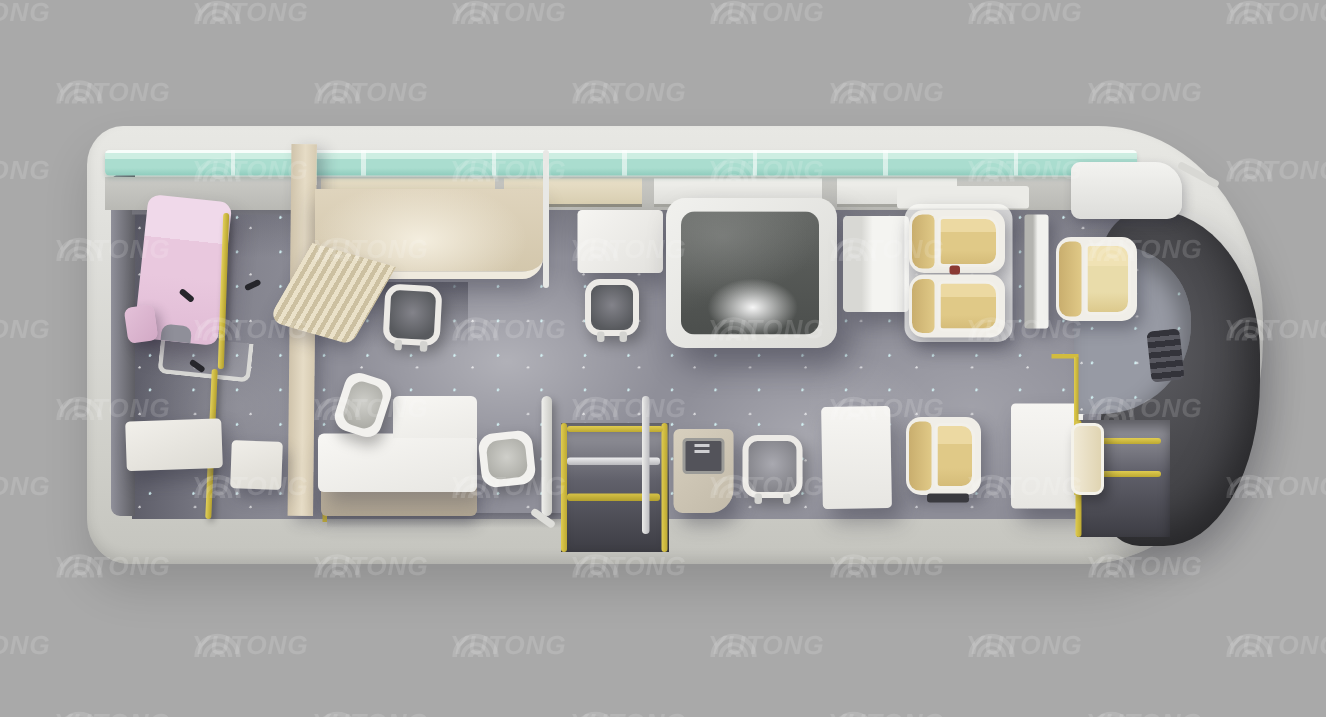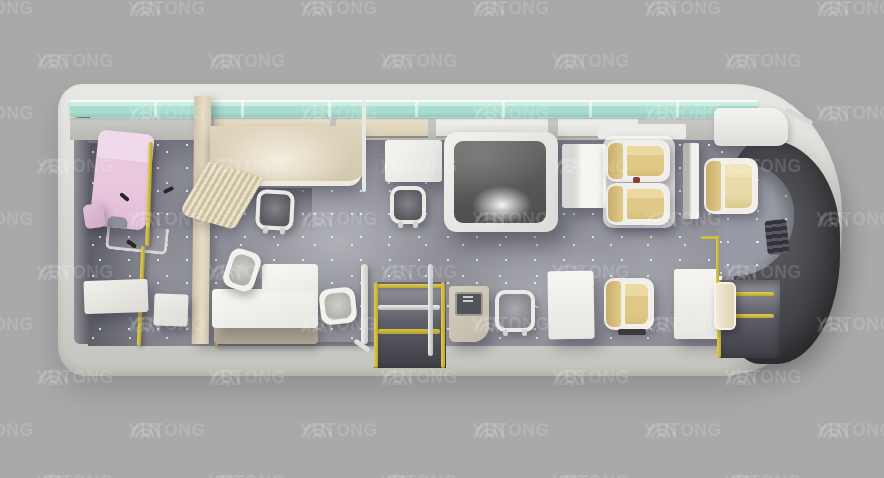--- a/index.html
+++ b/index.html
@@ -155,21 +155,21 @@
     border-radius:30px 72px 64px 26px / 34px 96px 110px 30px;
     box-shadow:inset -8px -12px 26px rgba(0,0,0,.38), 6px 10px 24px rgba(20,20,30,.22);}
   .dash-cavity{left:716px;top:164px;width:78px;height:112px;border-radius:0 50px 60px 0;
     box-shadow:inset -6px 6px 14px rgba(0,0,0,.30);background-color:#979aa4;}
   .engine-grille{left:766px;top:220px;width:22px;height:34px;transform:rotate(-6deg);border-radius:4px;
     background:repeating-linear-gradient(180deg,#33333a 0 4px,#585860 4px 7px);}
   .front-roof-panel{left:714px;top:108px;width:74px;height:38px;background:linear-gradient(180deg,#f3f3f0,#dddddA);border-radius:6px 18px 10px 6px;box-shadow:2px 3px 7px rgba(40,40,55,.25);}
   .mirror-arm{left:784px;top:114px;width:30px;height:5px;transform:rotate(28deg);background:#d8d8d4;border-radius:3px;}
 
   
-  .wm-layer{left:0;top:0;width:884px;height:478px;pointer-events:none;z-index:50;}
+  .wm-layer{left:0;top:0;width:884px;height:478px;pointer-events:none;z-index:50;font-style:italic;}
   .wm-unit{display:flex;align-items:flex-end;gap:7px;height:24px;}
   .wm-text{font-size:17.5px;font-weight:800;letter-spacing:.5px;line-height:20px;}
   .wm-logo{width:34px;height:21px;display:block;}
 </style>
 </head>
 <body>
 
 <div class="canvas">
 
   <div class="bus-shell"></div>

